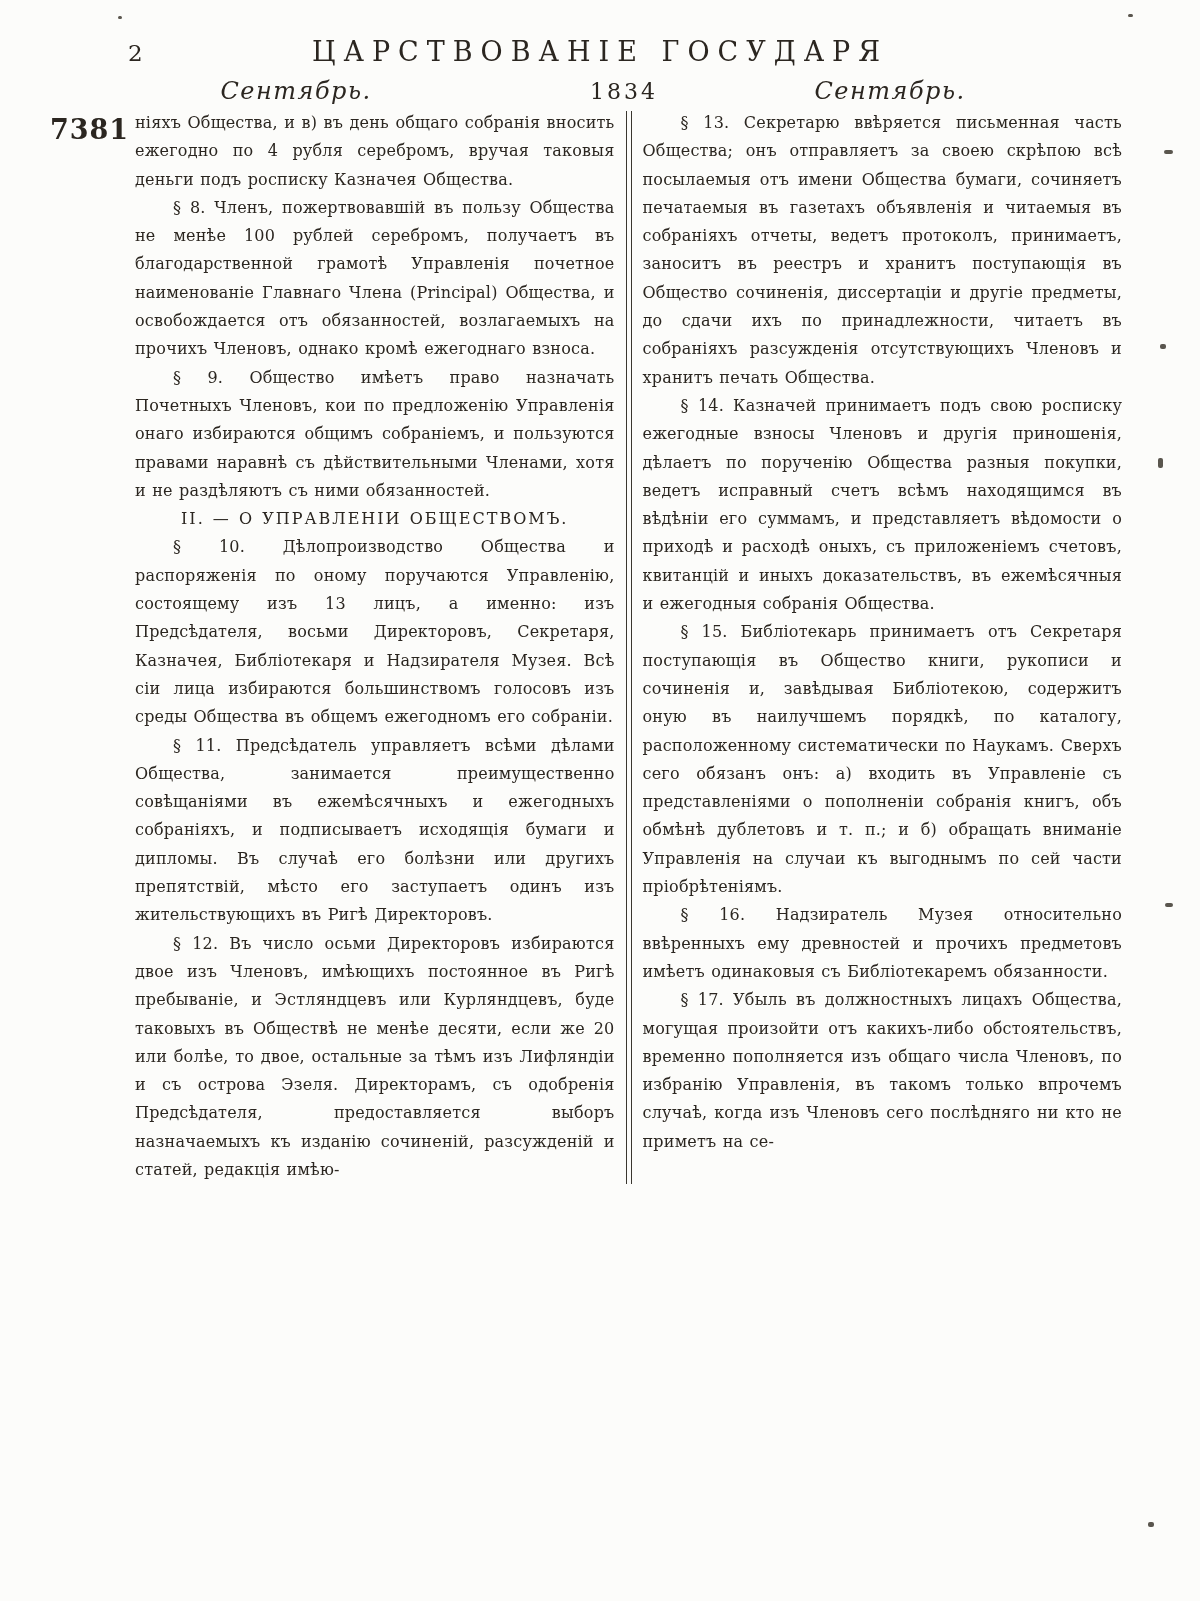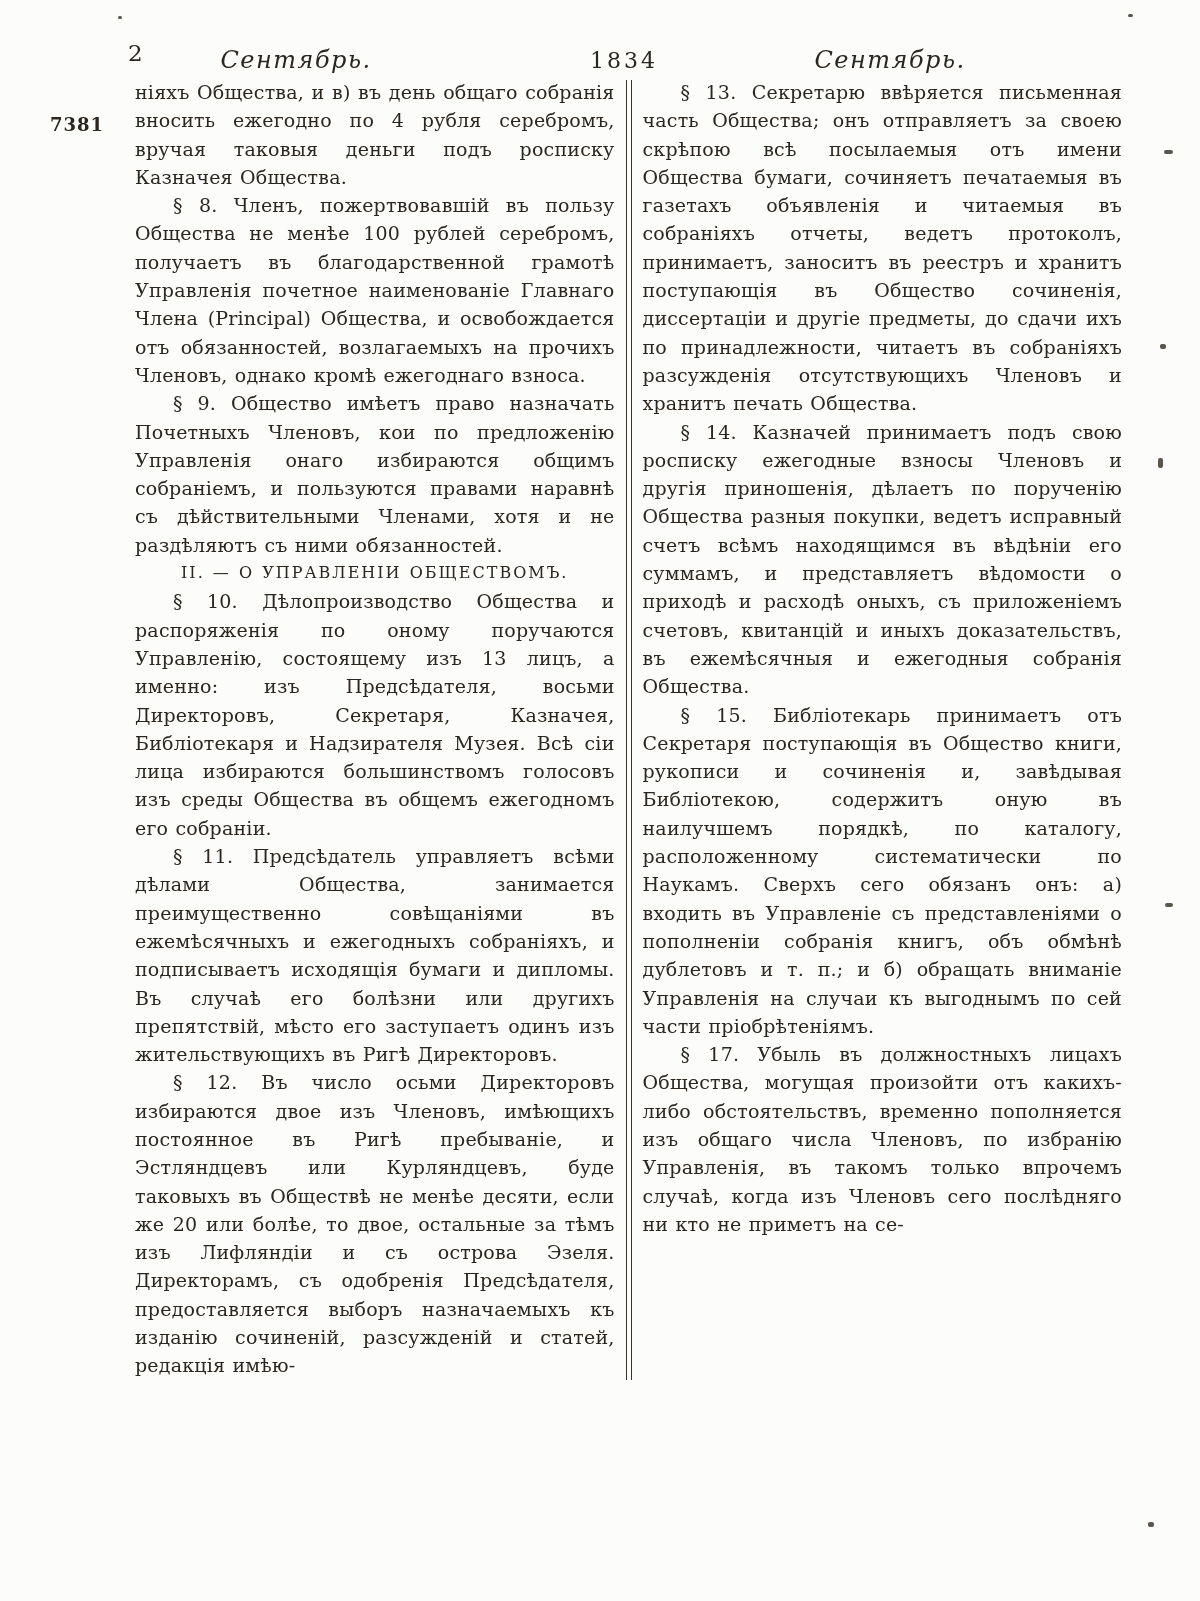--- a/index.html
+++ b/index.html
@@ -55,21 +55,21 @@
     width: 130px;
     text-align: right;
     font-size: 22px;
     letter-spacing: 3px;
   }
   
   .entry-number {
     position: absolute;
     left: 50px;
     top: 114px;
-    font-size: 18px;
+    font-size: 27px;
     font-weight: bold;
     letter-spacing: 1px;
   }
   
   .columns {
     display: flex;
     align-items: stretch;
     margin-top: 4px;
     padding: 0 78px 0 135px;
   }
@@ -78,21 +78,21 @@
     min-width: 0;
   }
   .divider {
     width: 4px;
     margin: 2px 11px 0 11px;
     border-left: 1.5px solid #3a362f;
     border-right: 1.5px solid #3a362f;
   }
   .para {
     margin: 0;
-    font-size: 19px;
+    font-size: 16px;
     line-height: 28.3px;
     text-align: justify;
     text-indent: 38px;
     letter-spacing: 0.2px;
     word-spacing: 1px;
   }
   .para.cont { text-indent: 0; }
   .section-heading {
     text-align: center;
     text-indent: 0;
@@ -113,20 +113,21 @@
   .speck.s6 { left: 118px;  top: 16px;   width: 4px; height: 3px; }
   .speck.s7 { left: 1128px; top: 14px;   width: 5px; height: 3px; }
 </style>
 </head>
 <body>
 
 <div class="page">
 
   <div class="header">
     <span class="page-num">2</span>
+    <h1 class="running-title">ЦАРСТВОВАНІЕ ГОСУДАРЯ</h1>
   </div>
 
   <div class="subheader">
     <span class="month">Сентябрь.</span>
     <span class="year">1834</span>
     <span class="month">Сентябрь.</span>
   </div>
 
   <div class="entry-number">7381</div>
 
@@ -141,20 +142,21 @@
       <p class="para">§ 11. Предсѣдатель управляетъ всѣми дѣлами Общества, занимается преимущественно совѣщаніями въ ежемѣсячныхъ и ежегодныхъ собраніяхъ, и подписываетъ исходящія бумаги и дипломы. Въ случаѣ его болѣзни или другихъ препятствій, мѣсто его заступаетъ одинъ изъ жительствующихъ въ Ригѣ Директоровъ.</p>
       <p class="para">§ 12. Въ число осьми Директоровъ избираются двое изъ Членовъ, имѣющихъ постоянное въ Ригѣ пребываніе, и Эстляндцевъ или Курляндцевъ, буде таковыхъ въ Обществѣ не менѣе десяти, если же 20 или болѣе, то двое, остальные за тѣмъ изъ Лифляндіи и съ острова Эзеля. Директорамъ, съ одобренія Предсѣдателя, предоставляется выборъ назначаемыхъ къ изданію сочиненій, разсужденій и статей, редакція имѣю-</p>
     </div>
 
     <div class="divider"></div>
 
     <div class="column">
       <p class="para">§ 13. Секретарю ввѣряется письменная часть Общества; онъ отправляетъ за своею скрѣпою всѣ посылаемыя отъ имени Общества бумаги, сочиняетъ печатаемыя въ газетахъ объявленія и читаемыя въ собраніяхъ отчеты, ведетъ протоколъ, принимаетъ, заноситъ въ реестръ и хранитъ поступающія въ Общество сочиненія, диссертаціи и другіе предметы, до сдачи ихъ по принадлежности, читаетъ въ собраніяхъ разсужденія отсутствующихъ Членовъ и хранитъ печать Общества.</p>
       <p class="para">§ 14. Казначей принимаетъ подъ свою росписку ежегодные взносы Членовъ и другія приношенія, дѣлаетъ по порученію Общества разныя покупки, ведетъ исправный счетъ всѣмъ находящимся въ вѣдѣніи его суммамъ, и представляетъ вѣдомости о приходѣ и расходѣ оныхъ, съ приложеніемъ счетовъ, квитанцій и иныхъ доказательствъ, въ ежемѣсячныя и ежегодныя собранія Общества.</p>
       <p class="para">§ 15. Библіотекарь принимаетъ отъ Секретаря поступающія въ Общество книги, рукописи и сочиненія и, завѣдывая Библіотекою, содержитъ оную въ наилучшемъ порядкѣ, по каталогу, расположенному систематически по Наукамъ. Сверхъ сего обязанъ онъ: а) входить въ Управленіе съ представленіями о пополненіи собранія книгъ, объ обмѣнѣ дублетовъ и т. п.; и б) обращать вниманіе Управленія на случаи къ выгоднымъ по сей части пріобрѣтеніямъ.</p>
+      <p class="para">§ 16. Надзиратель Музея относительно ввѣренныхъ ему древностей и прочихъ предметовъ имѣетъ одинаковыя съ Библіотекаремъ обязанности.</p>
       <p class="para">§ 17. Убыль въ должностныхъ лицахъ Общества, могущая произойти отъ какихъ-либо обстоятельствъ, временно пополняется изъ общаго числа Членовъ, по избранію Управленія, въ такомъ только впрочемъ случаѣ, когда изъ Членовъ сего послѣдняго ни кто не приметъ на се-</p>
     </div>
 
   </div>
 
   <span class="speck s1"></span>
   <span class="speck s2"></span>
   <span class="speck s3"></span>
   <span class="speck s4"></span>
   <span class="speck s5"></span>

